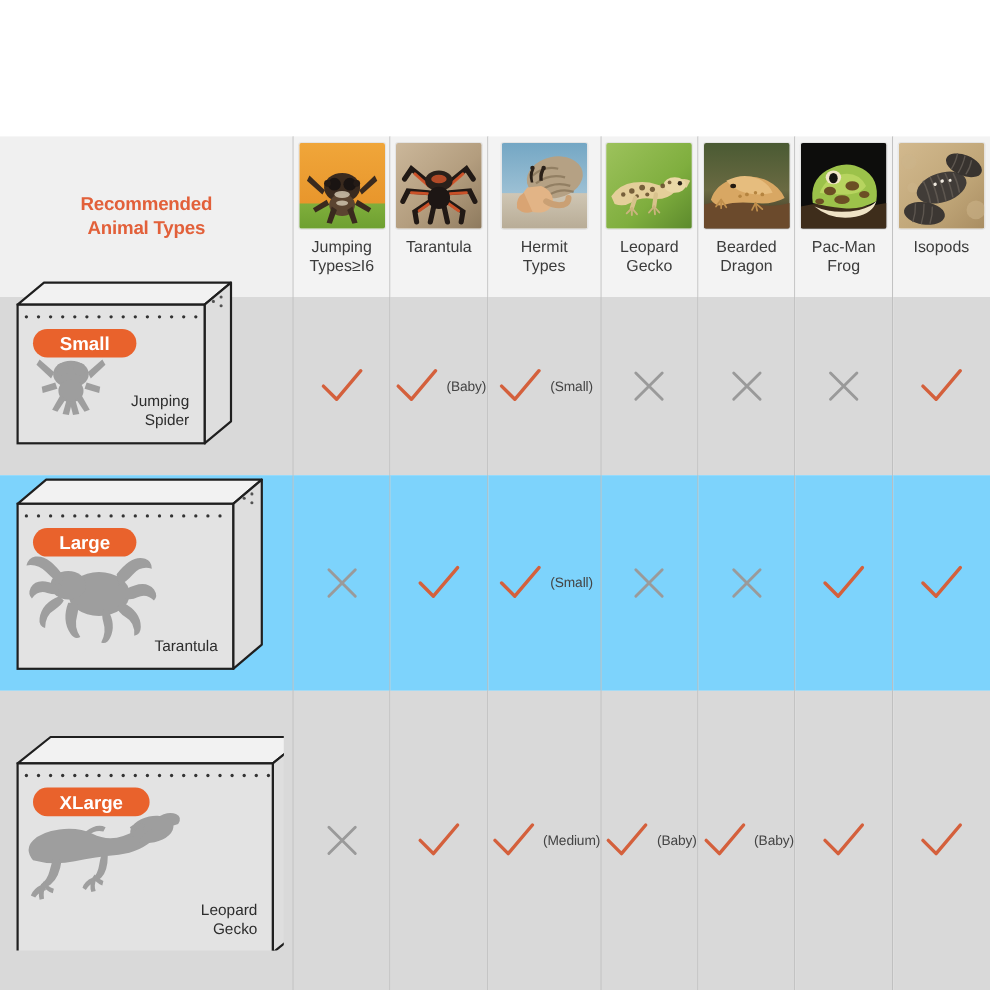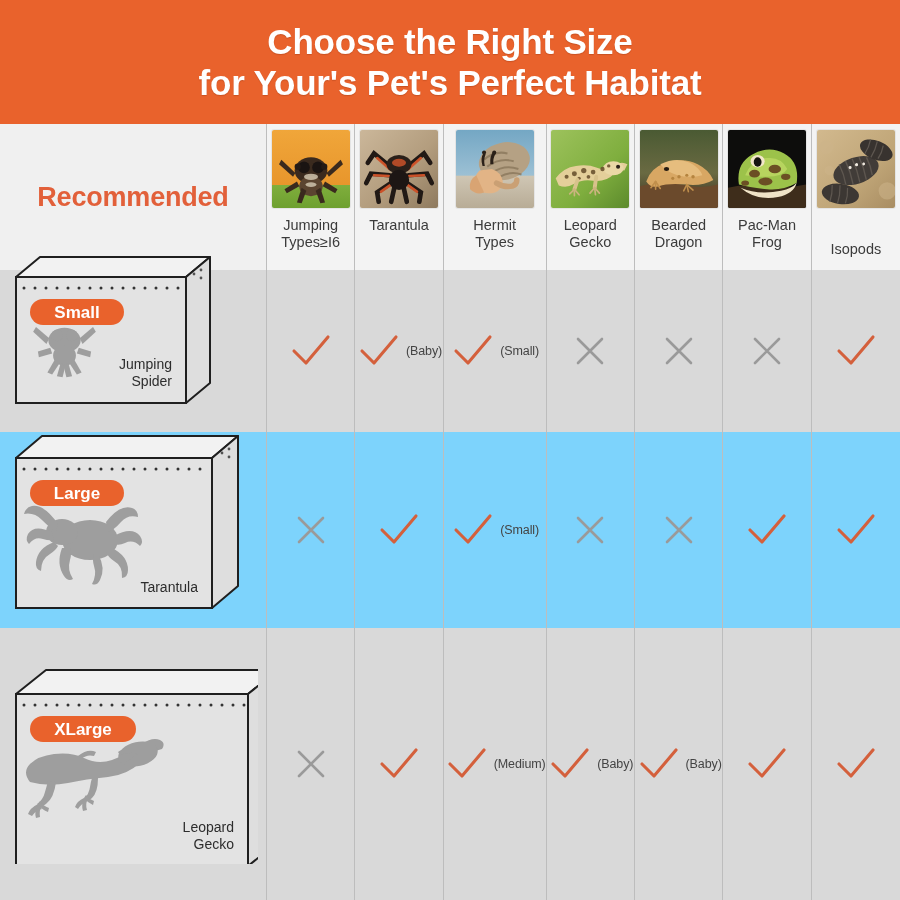--- a/index.html
+++ b/index.html
@@ -68,36 +68,36 @@
     background: #f0f0f0;
     border-right: 1px solid #bdbdbd;
     display: flex;
     align-items: center;
     justify-content: center;
     flex-direction: column;
   }
   .head-left .ht {
     color: #e2603a;
     font-weight: bold;
-    font-size: 27px;
+    font-size: 17px;
     line-height: 1.28;
     text-align: center;
     letter-spacing: -0.2px;
   }
 
   
   .acol {
     background: #f3f3f3;
     border-right: 1px solid #bdbdbd;
     display: flex;
     flex-direction: column;
     align-items: center;
     padding-top: 6px;
   }
-  .acol.last { border-right: none; gap: 24px; }
+  .acol.last { border-right: none; }
   .photo {
     width: 78px; height: 78px;
     border-radius: 2px;
     overflow: hidden;
     position: relative;
     box-shadow: 0 0 0 1px rgba(0,0,0,0.06);
   }
   .photo svg { display: block; width: 100%; height: 100%; }
   .aname {
     margin-top: 9px;
@@ -136,29 +136,26 @@
     color: #444444;
     text-align: center;
     letter-spacing: -0.1px;
   }
 </style>
 </head>
 <body>
 
 <div class="page">
 
-  <div class="banner">
-    <div class="banner-line">Choose the Right Size</div>
-    <div class="banner-line">for Your's Pet's Perfect Habitat</div>
-  </div>
 
   <div class="table">
 
     <div class="head-left">
       <div class="ht">Recommended</div>
+      <div class="ht">Animal Types</div>
     </div>
 
   <div class="acol">
         <div class="photo">
           <svg viewBox="0 0 100 100" preserveAspectRatio="xMidYMid slice" xmlns="http://www.w3.org/2000/svg">
       <defs>
               <linearGradient id="jsbg" x1="0" y1="0" x2="0" y2="1">
         <stop offset="0%" stop-color="#f0a63a"></stop>
                 <stop offset="70%" stop-color="#e8962c"></stop>
         <stop offset="71%" stop-color="#7fae3c"></stop>

